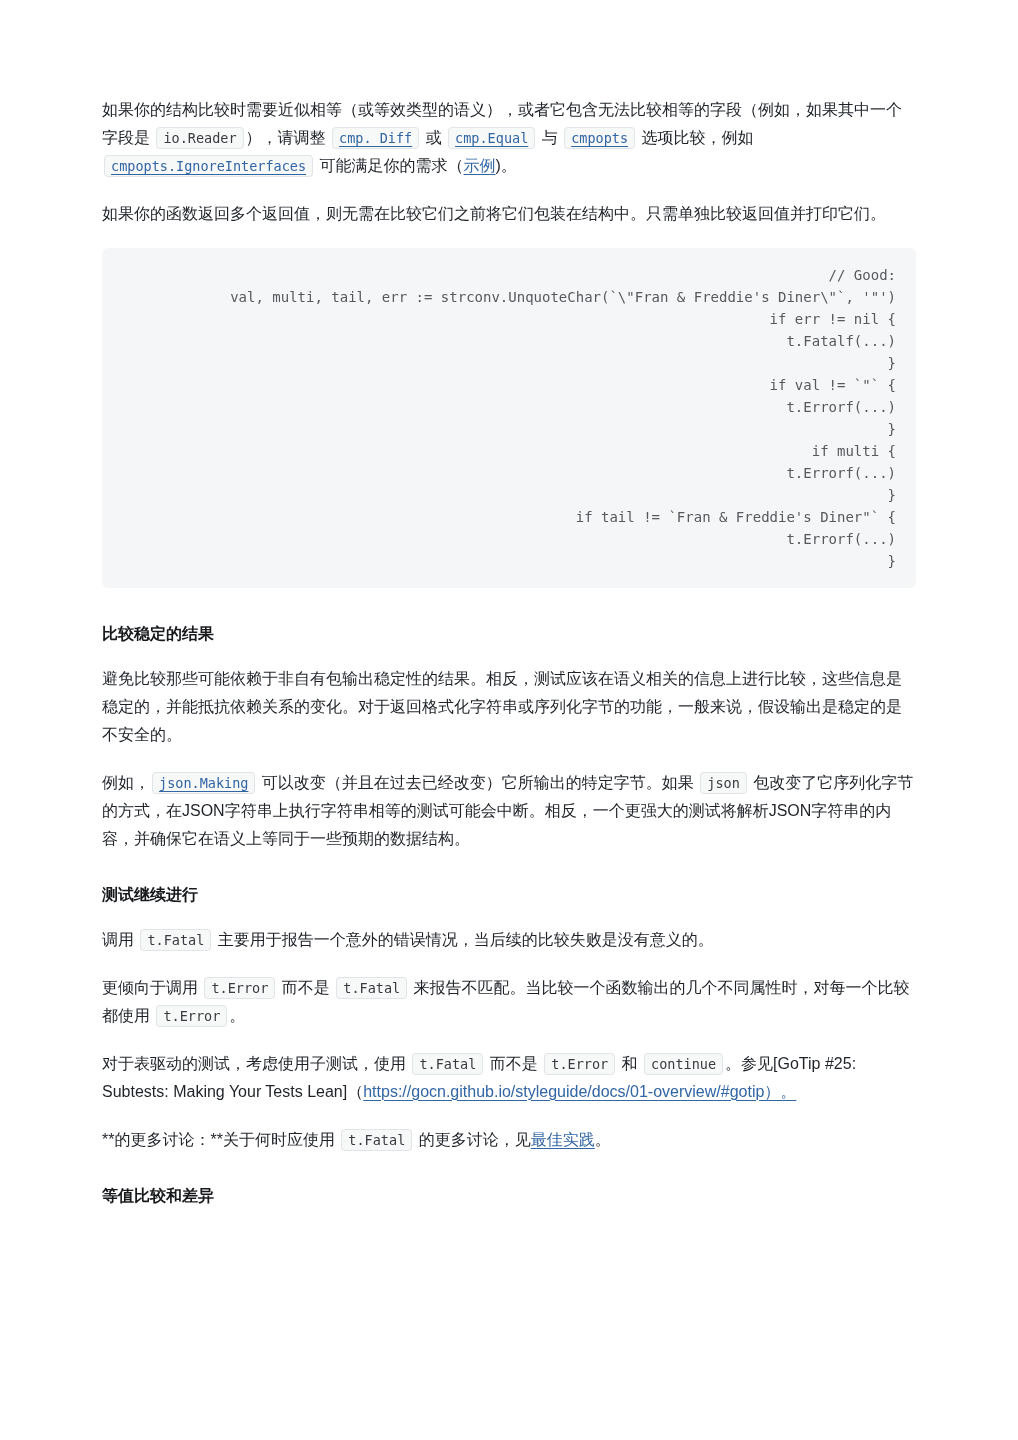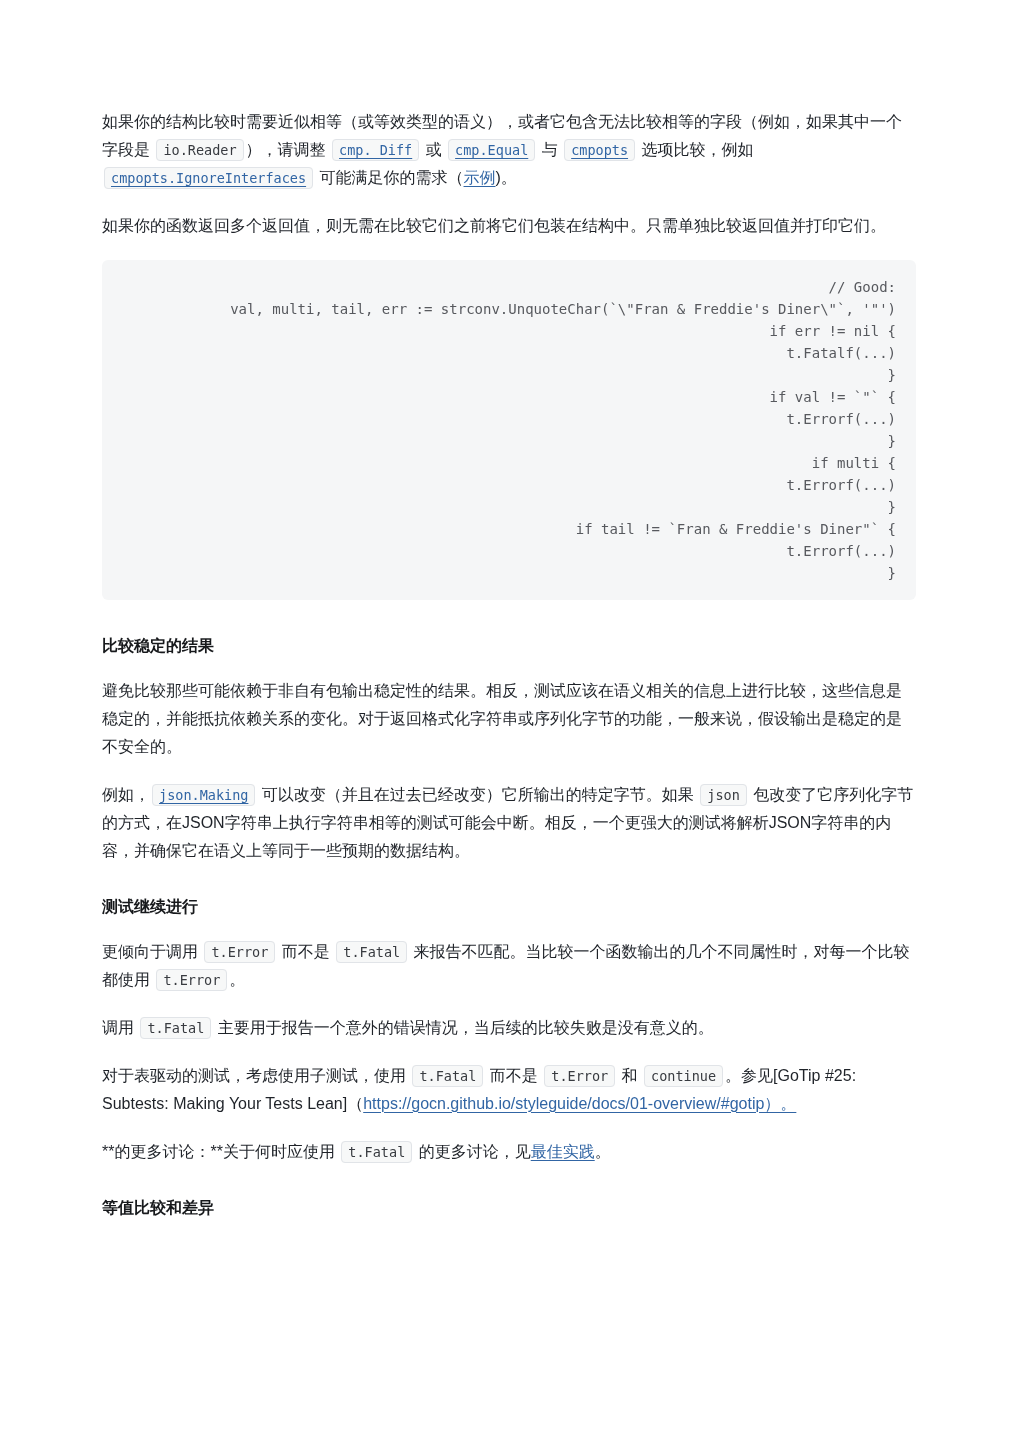--- a/index.html
+++ b/index.html
@@ -13,21 +13,21 @@
     min-height: 1440px;
     font-family: "Liberation Sans", "DejaVu Sans", sans-serif;
     color: var(--body-text, #1f2329);
   }
   .page {
     width: 814px;
     margin: 0 auto;
     padding-top: 96px;
   }
   .para {
-    margin: 12px 0 20px 0;
+    margin: 0 0 20px 0;
     font-size: 16px;
     line-height: 1.75;
     text-align: left;
   }
   .inline-code {
     font-family: "DejaVu Sans Mono", "Liberation Mono", monospace;
     font-size: 13.5px;
     background: var(--inline-code-bg, #f7f8f8);
     border: 1px solid var(--inline-code-border, #e1e4e8);
     border-radius: 4px;
@@ -101,23 +101,23 @@
 
   <h2 class="heading">比较稳定的结果</h2>
 
   <p class="para"><span>避免比较那些可能依赖于非自有包输出稳定性的结果。相反，测试应该在语义相关的信息上进行比较，这些信息是稳定的，并能抵抗依赖关系的变化。对于返回格式化字符串或序列化字节的功能，一般来说，假设输出是稳定的是不安全的。</span></p>
 
   <p class="para"><span>例如，</span><code class="inline-code"><a class="link">json.Making</a></code><span> 可以改变（并且在过去已经改变）它所输出的特定字节。如果 </span><code class="inline-code">json</code><span> 包改变了它序列化字节的方式，在JSON字符串上执行字符串相等的测试可能会中断。相反，一个更强大的测试将解析JSON字符串的内容，并确保它在语义上等同于一些预期的数据结构。</span></p>
 
   <h2 class="heading">测试继续进行</h2>
 
 
+  <p class="para"><span>调用 </span><code class="inline-code">t.Fatal</code><span> 主要用于报告一个意外的错误情况，当后续的比较失败是没有意义的。</span></p>
+
   <p class="para"><span>更倾向于调用 </span><code class="inline-code">t.Error</code><span> 而不是 </span><code class="inline-code">t.Fatal</code><span> 来报告不匹配。当比较一个函数输出的几个不同属性时，对每一个比较都使用 </span><code class="inline-code">t.Error</code><span>。</span></p>
-
-  <p class="para"><span>调用 </span><code class="inline-code">t.Fatal</code><span> 主要用于报告一个意外的错误情况，当后续的比较失败是没有意义的。</span></p>
 
   <p class="para"><span>对于表驱动的测试，考虑使用子测试，使用 </span><code class="inline-code">t.Fatal</code><span> 而不是 </span><code class="inline-code">t.Error</code><span> 和 </span><code class="inline-code">continue</code><span>。参见[GoTip #25: Subtests: Making Your Tests Lean]（</span><a class="link">https://gocn.github.io/styleguide/docs/01-overview/#gotip）。</a></p>
 
   <p class="para"><span>**的更多讨论：**关于何时应使用 </span><code class="inline-code">t.Fatal</code><span> 的更多讨论，见</span><a class="link">最佳实践</a><span>。</span></p>
 
   <h2 class="heading">等值比较和差异</h2>
 
 </main>
 
 </body></html>

